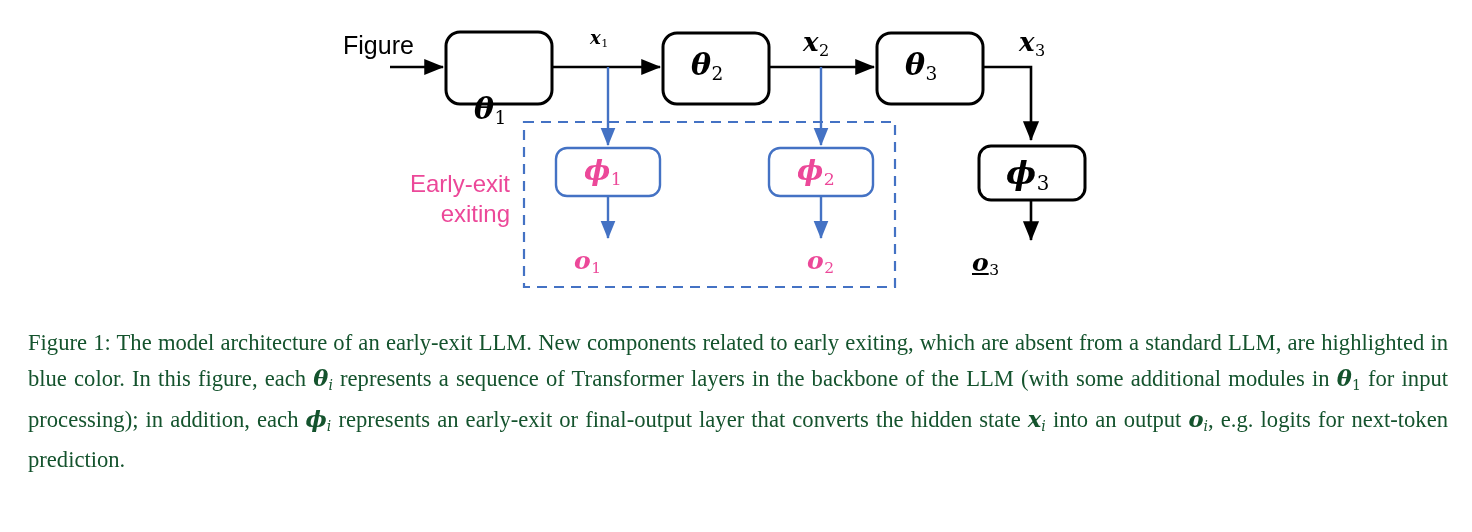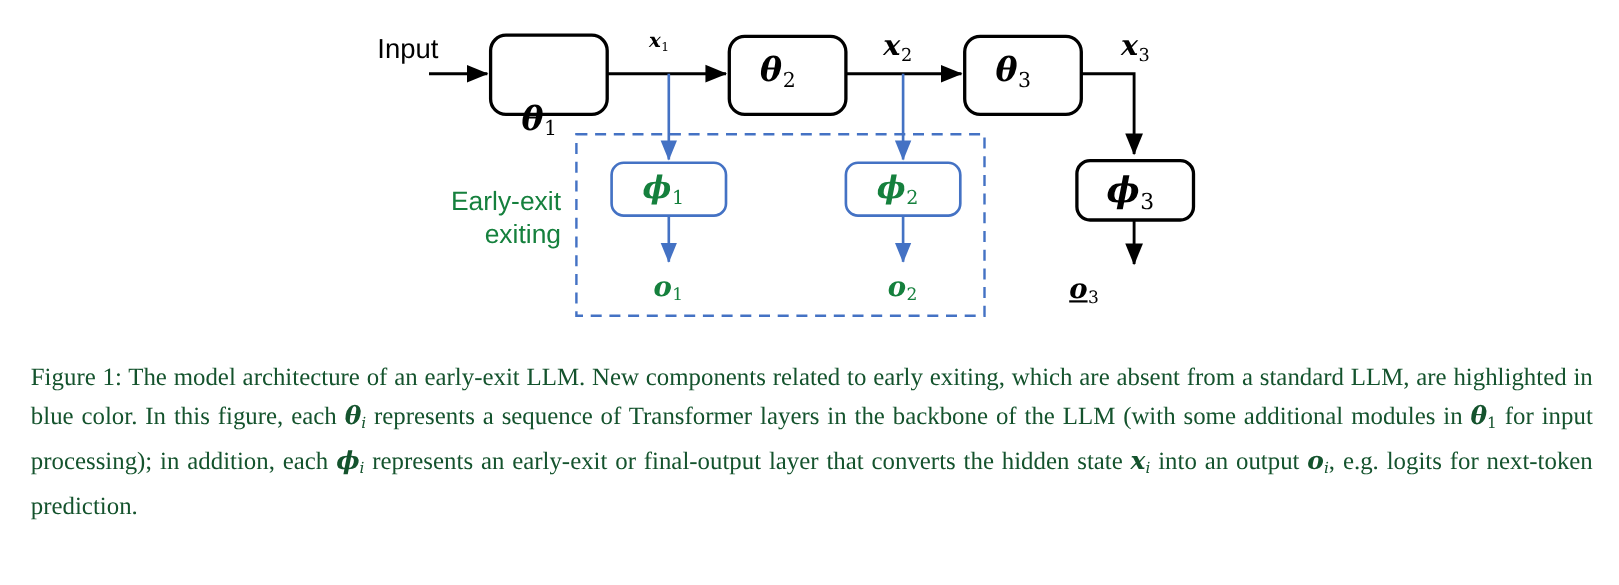--- a/index.html
+++ b/index.html
@@ -44,21 +44,21 @@
   }
   .math .sub {
     font-size: 0.62em;
     font-style: normal;
     font-weight: normal;
     vertical-align: -0.28em;
     margin-left: 0.5px;
     letter-spacing: 0;
   }
 
-  .blue   { color: #15803d; }
+  .blue   { color: #ec4899; }
   .black  { color: #000000; }
 
   .sans {
     font-family: "Liberation Sans", "DejaVu Sans", sans-serif;
     font-weight: 400;
   }
 
   
   #caption {
     position: absolute;
@@ -125,21 +125,21 @@
 
     <rect x="556" y="148" width="104" height="48" rx="11" fill="#ffffff" stroke="#4472C4" stroke-width="2.4"></rect>
     <rect x="769" y="148" width="104" height="48" rx="11" fill="#ffffff" stroke="#4472C4" stroke-width="2.4"></rect>
     <rect x="979" y="146" width="106" height="54" rx="12" fill="#ffffff" stroke="#000000" stroke-width="3"></rect>
 
     <line x1="608" y1="196" x2="608" y2="238" stroke="#4472C4" stroke-width="2.4" marker-end="url(#arrBl)"></line>
     <line x1="821" y1="196" x2="821" y2="238" stroke="#4472C4" stroke-width="2.4" marker-end="url(#arrBl)"></line>
     <line x1="1031" y1="200" x2="1031" y2="240" stroke="#000000" stroke-width="2.6" marker-end="url(#arrB)"></line>
   </svg>
 
-  <div class="lbl sans black" style="left:343px; top:33px; font-size:25px;">Input</div>
+  <div class="lbl sans black" style="left:343px; top:33px; font-size:25px;">Figure</div>
 
   <div class="lbl sans blue" style="left:398px; top:169px; font-size:24px; width:112px; text-align:right; line-height:30px; white-space:normal;">
     <span>Early-exit</span><br>
     <span>exiting</span>
   </div>
 
   <div class="lbl math black" style="left:474px; top:50px; font-size:30px;margin-top:44px;">
     <span>θ</span><span class="sub">1</span>
   </div>
   <div class="lbl math black" style="left:691px; top:50px; font-size:30px;">
@@ -162,21 +162,21 @@
   <div class="lbl math black" style="left:590px; top:29px; font-size:18px;">
     <span>x</span><span class="sub">1</span>
   </div>
   <div class="lbl math black" style="left:803px; top:29px; font-size:26px;">
     <span>x</span><span class="sub">2</span>
   </div>
   <div class="lbl math black" style="left:1019px; top:29px; font-size:26px;">
     <span>x</span><span class="sub">3</span>
   </div>
 
-  <div class="lbl math blue" style="left:594px; top:248px; font-size:25px;">
+  <div class="lbl math blue" style="left:574px; top:248px; font-size:25px;">
     <span>o</span><span class="sub">1</span>
   </div>
   <div class="lbl math blue" style="left:807px; top:248px; font-size:25px;">
     <span>o</span><span class="sub">2</span>
   </div>
   <div class="lbl math black" style="left:972px; top:250px; font-size:25px;text-decoration:underline;">
     <span>o</span><span class="sub">3</span>
   </div>
 
 </div>

